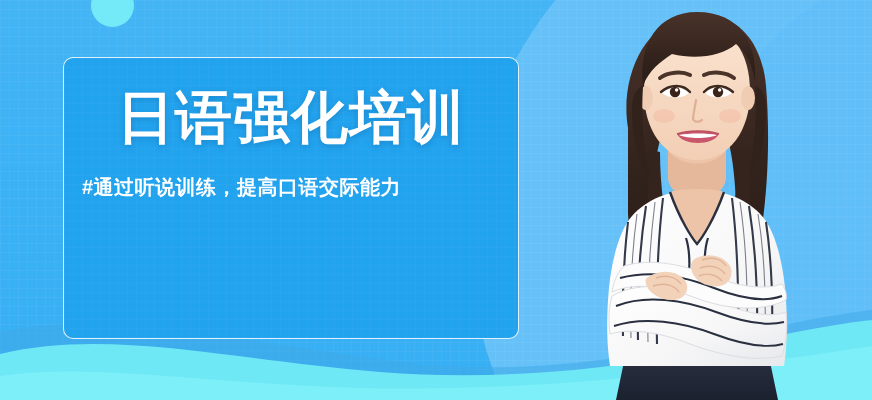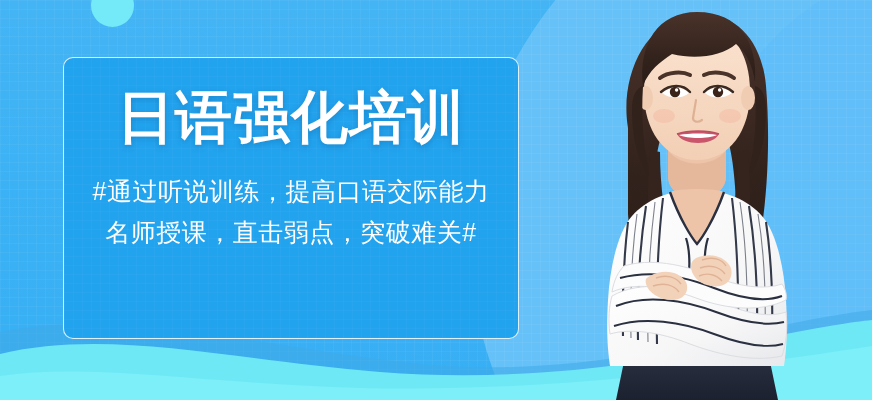--- a/index.html
+++ b/index.html
@@ -112,24 +112,24 @@
     line-height: 1.05;
     white-space: nowrap;
     text-shadow: 0 2px 6px rgba(0, 70, 130, 0.28);
   }
 
   .subtitle {
     position: absolute;
     left: 18px;
     right: 18px;
     top: 113px;
-    text-align: center;
+    text-align: left;
     color: #ffffff;
-    font-size: 25px;
-    font-weight: normal;
+    font-size: 20px;
+    font-weight: bold;
     line-height: 1.62;
     letter-spacing: 0.5px;
     white-space: nowrap;
   }
   .subtitle .ln { display: block; }
 
   
   .model {
     position: absolute;
     left: 500px;
@@ -283,17 +283,16 @@
                C159,300 148,292 146,284 C145,279 146,278 150,276 Z" fill="#f3d2ba"></path>
       <path d="M156,278 C166,274 176,277 181,284 M153,286 C164,282 174,285 179,292" stroke="#e0b396" stroke-width="1.4" fill="none"></path>
     </g>
   </svg>
 
   <div class="card">
     <div class="card-inner-tex"></div>
     <div class="title">日语强化培训</div>
     <div class="subtitle">
       <span class="ln">#通过听说训练，提高口语交际能力</span>
-      <span class="ln">名师授课，直击弱点，突破难关#</span>
     </div>
   </div>
 
 </div>
 
 </body></html>

